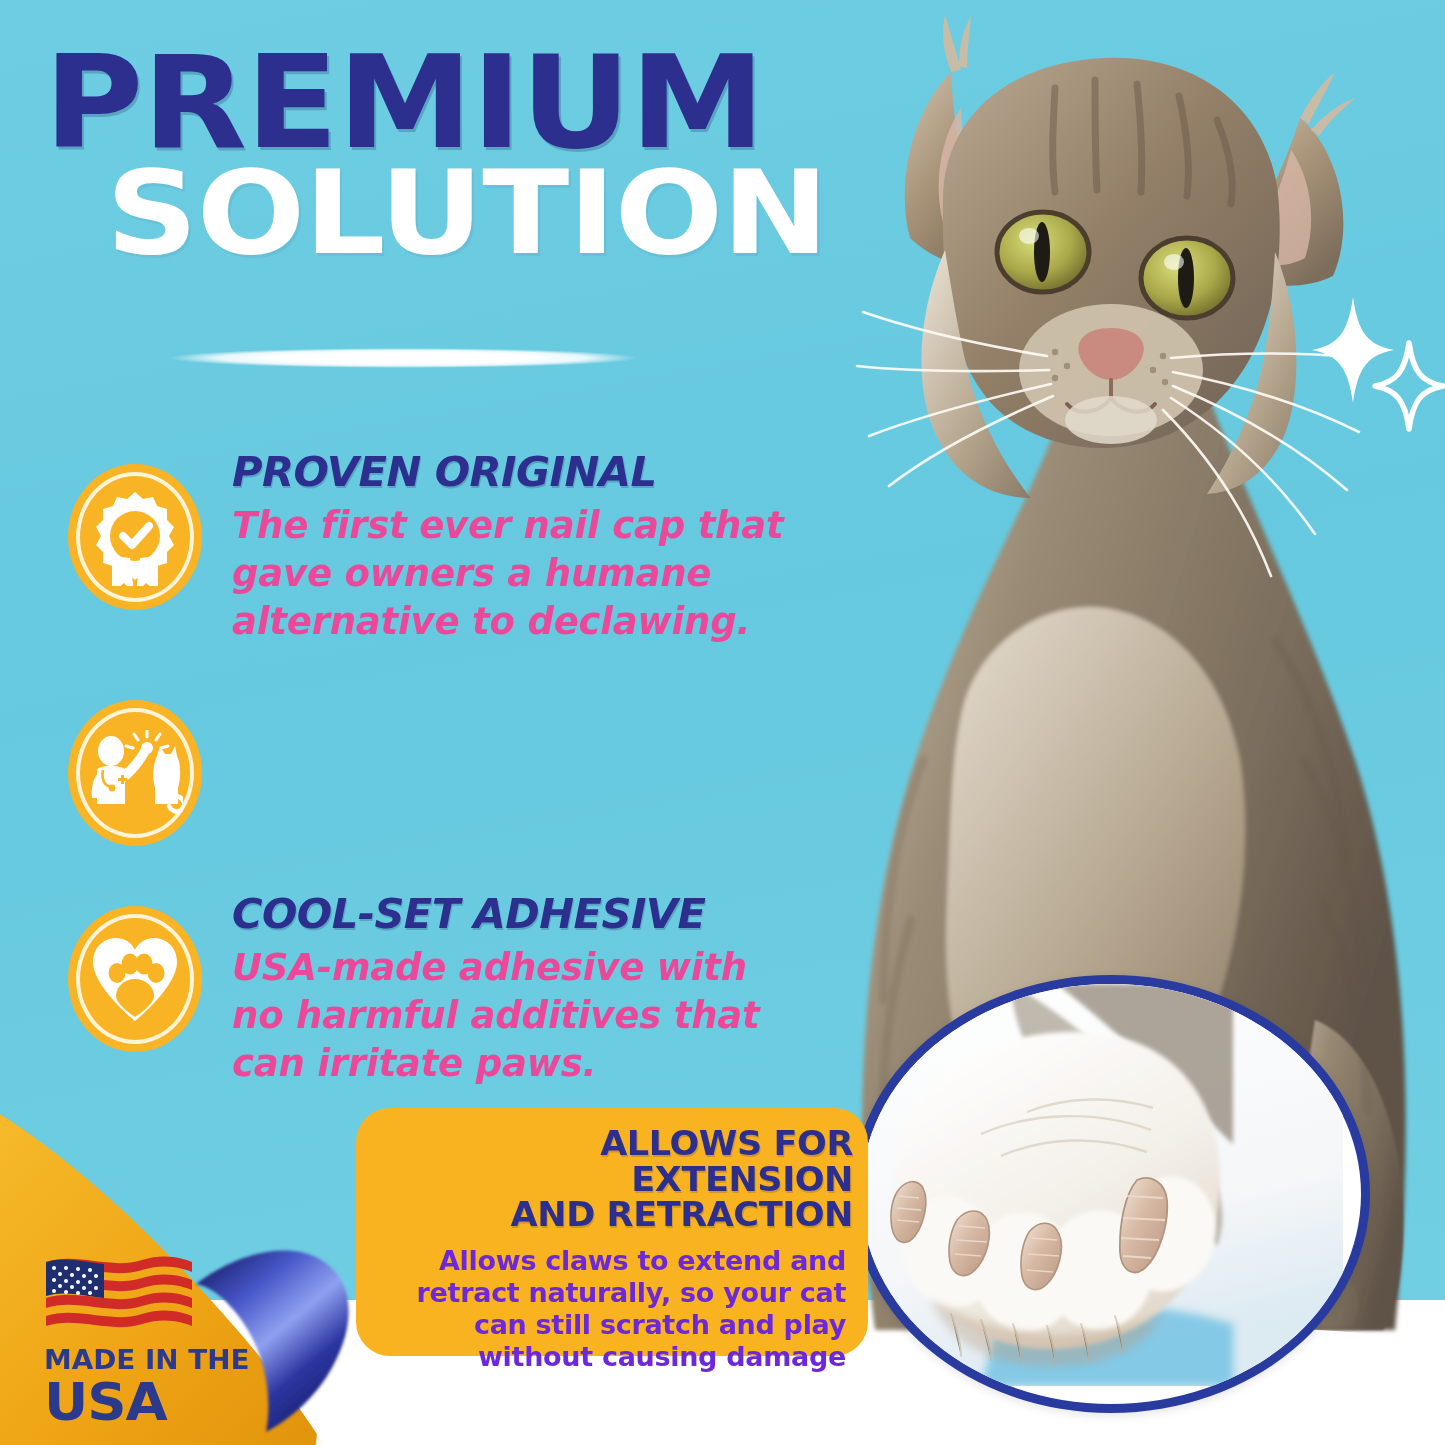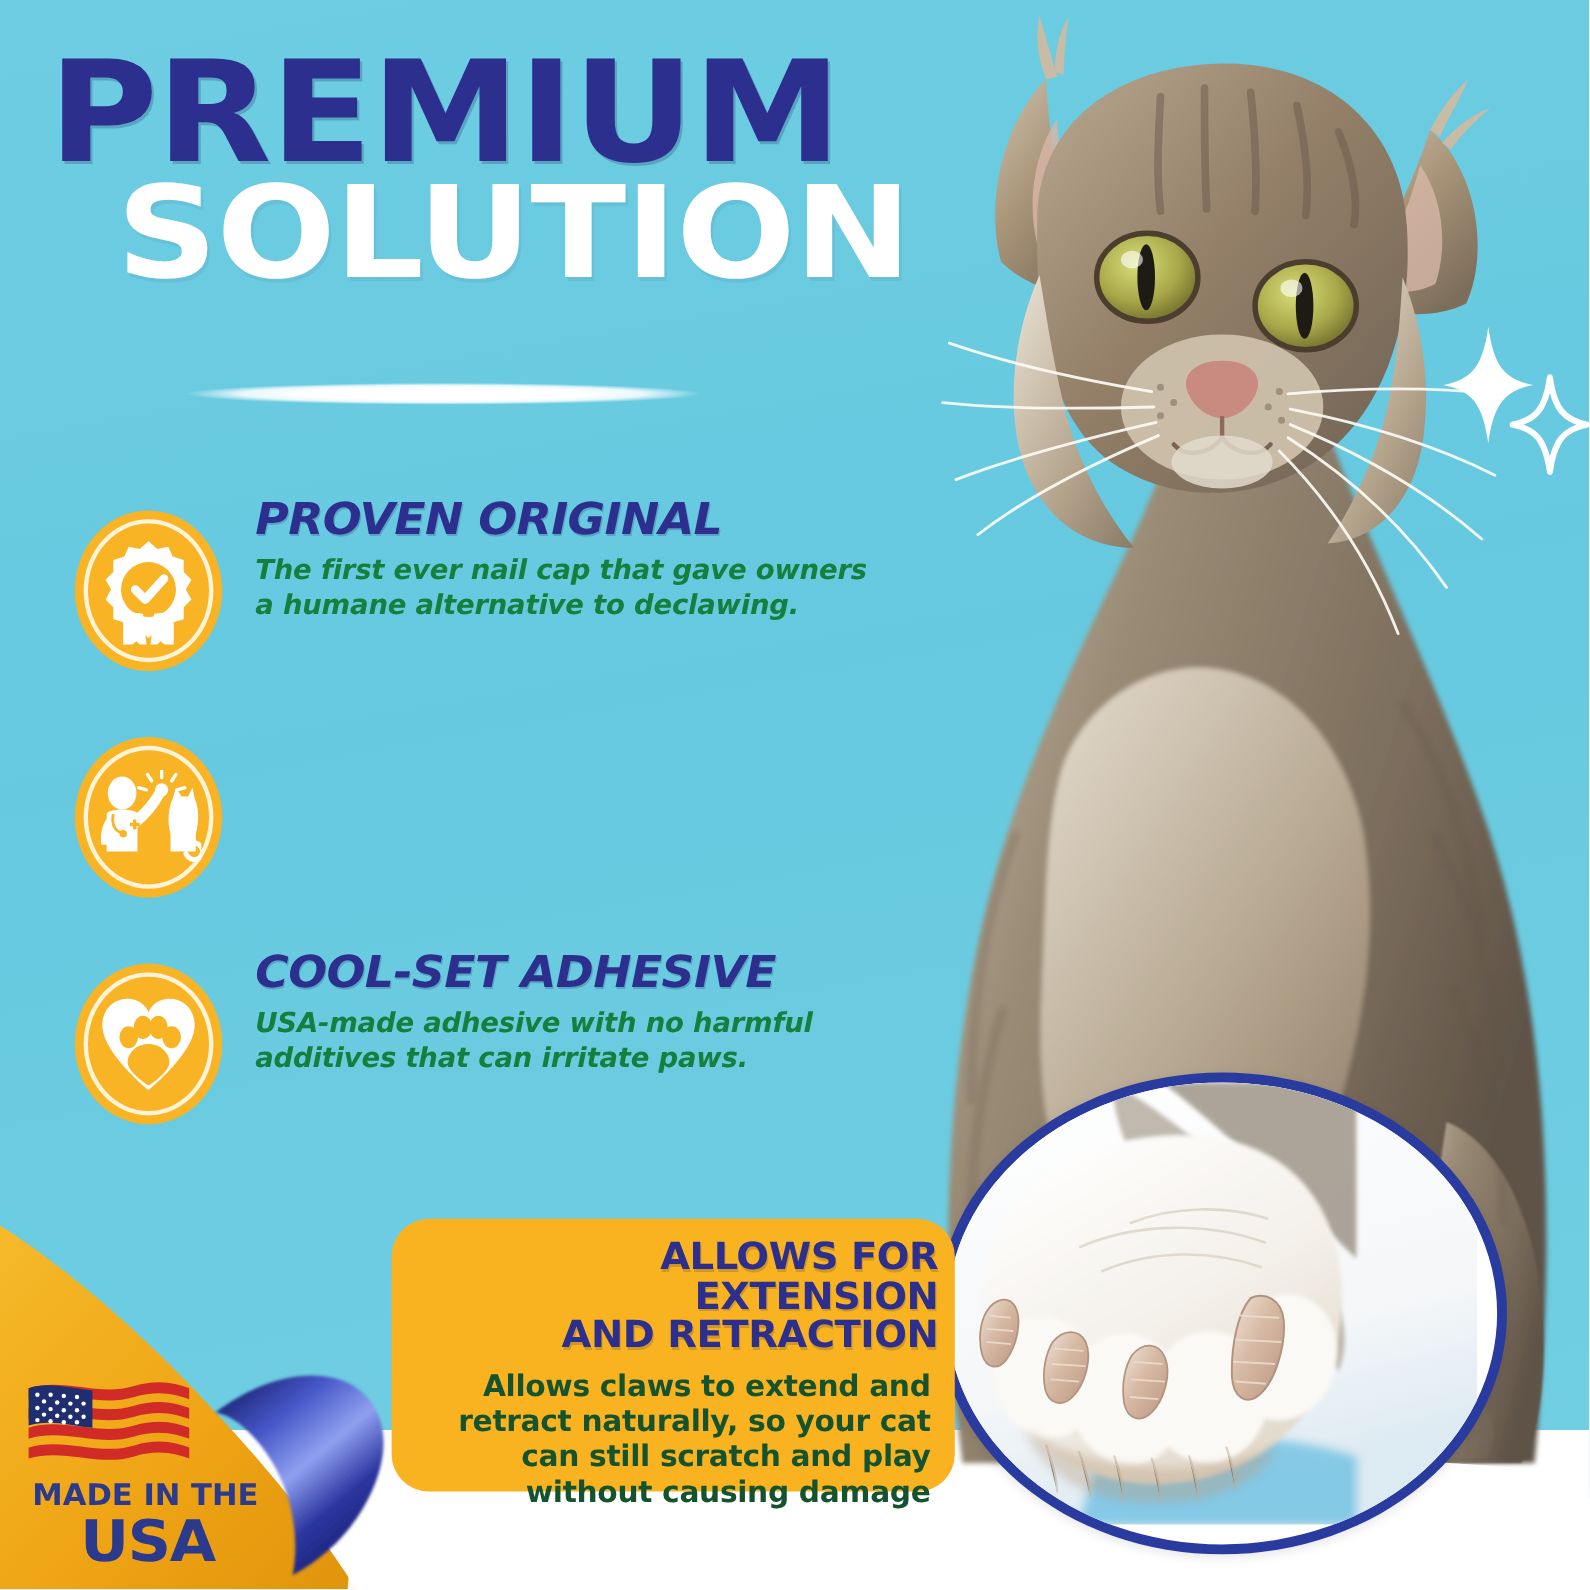--- a/index.html
+++ b/index.html
@@ -72,22 +72,22 @@
   .feat-title{
     font-family:"DejaVu Sans", sans-serif;
     font-weight:bold;font-size:40px;line-height:1.02;
     color:#2C2F8E;letter-spacing:-0.5px;
     transform:scaleX(1.04);transform-origin:left center;
     text-shadow:1px 2px 0 rgba(20,22,80,.20);
     margin-bottom:9px;white-space:nowrap;
   }
   .feat-text{
     font-family:"DejaVu Sans", sans-serif;
-    font-weight:bold;font-size:25px;line-height:1.30;
-    color:#15803d;letter-spacing:-0.2px;
+    font-weight:bold;font-size:37px;line-height:1.30;
+    color:#ec4899;letter-spacing:-0.2px;
     max-width:575px;
   }
 
   
   .cat-photo{position:absolute;right:0;top:0;width:690px;height:1390px;}
 
   
   .sparkle{position:absolute;}
 
   
@@ -108,26 +108,26 @@
     font-family:"DejaVu Sans", sans-serif;
     font-weight:bold;font-size:34px;line-height:1.05;
     color:#2C2F8E;letter-spacing:-0.4px;
     transform:scaleX(1.03);
     text-shadow:1px 2px 0 rgba(20,22,80,.18);
     margin-bottom:8px;
   }
   .callout-text{
     font-family:"DejaVu Sans", sans-serif;
     font-weight:bold;font-size:27px;line-height:1.18;
-    color:#14532d;letter-spacing:-0.3px;margin-top:12px;
+    color:#6d28d9;letter-spacing:-0.3px;margin-top:12px;
   }
 
   
   .usa-corner{position:absolute;left:0;top:1092px;width:420px;height:353px;}
-  .usa-badge{position:absolute;left:24px;top:1248px;width:210px;text-align:center;}
+  .usa-badge{position:absolute;left:44px;top:1248px;width:210px;text-align:left;}
   .usa-flag{width:150px;height:86px;display:block;margin-bottom:12px;}
   .usa-line1{
     font-family:"DejaVu Sans", sans-serif;font-weight:bold;font-size:27px;
     color:#2C3A8E;letter-spacing:0px;line-height:1;transform:scaleX(1.03);
     transform-origin:left center;
   }
   .usa-line2{
     font-family:"DejaVu Sans", sans-serif;font-weight:bold;font-size:52px;
     color:#2C3A8E;letter-spacing:-1px;line-height:1.05;transform:scaleX(1.05);
     transform-origin:left center;margin-top:2px;

